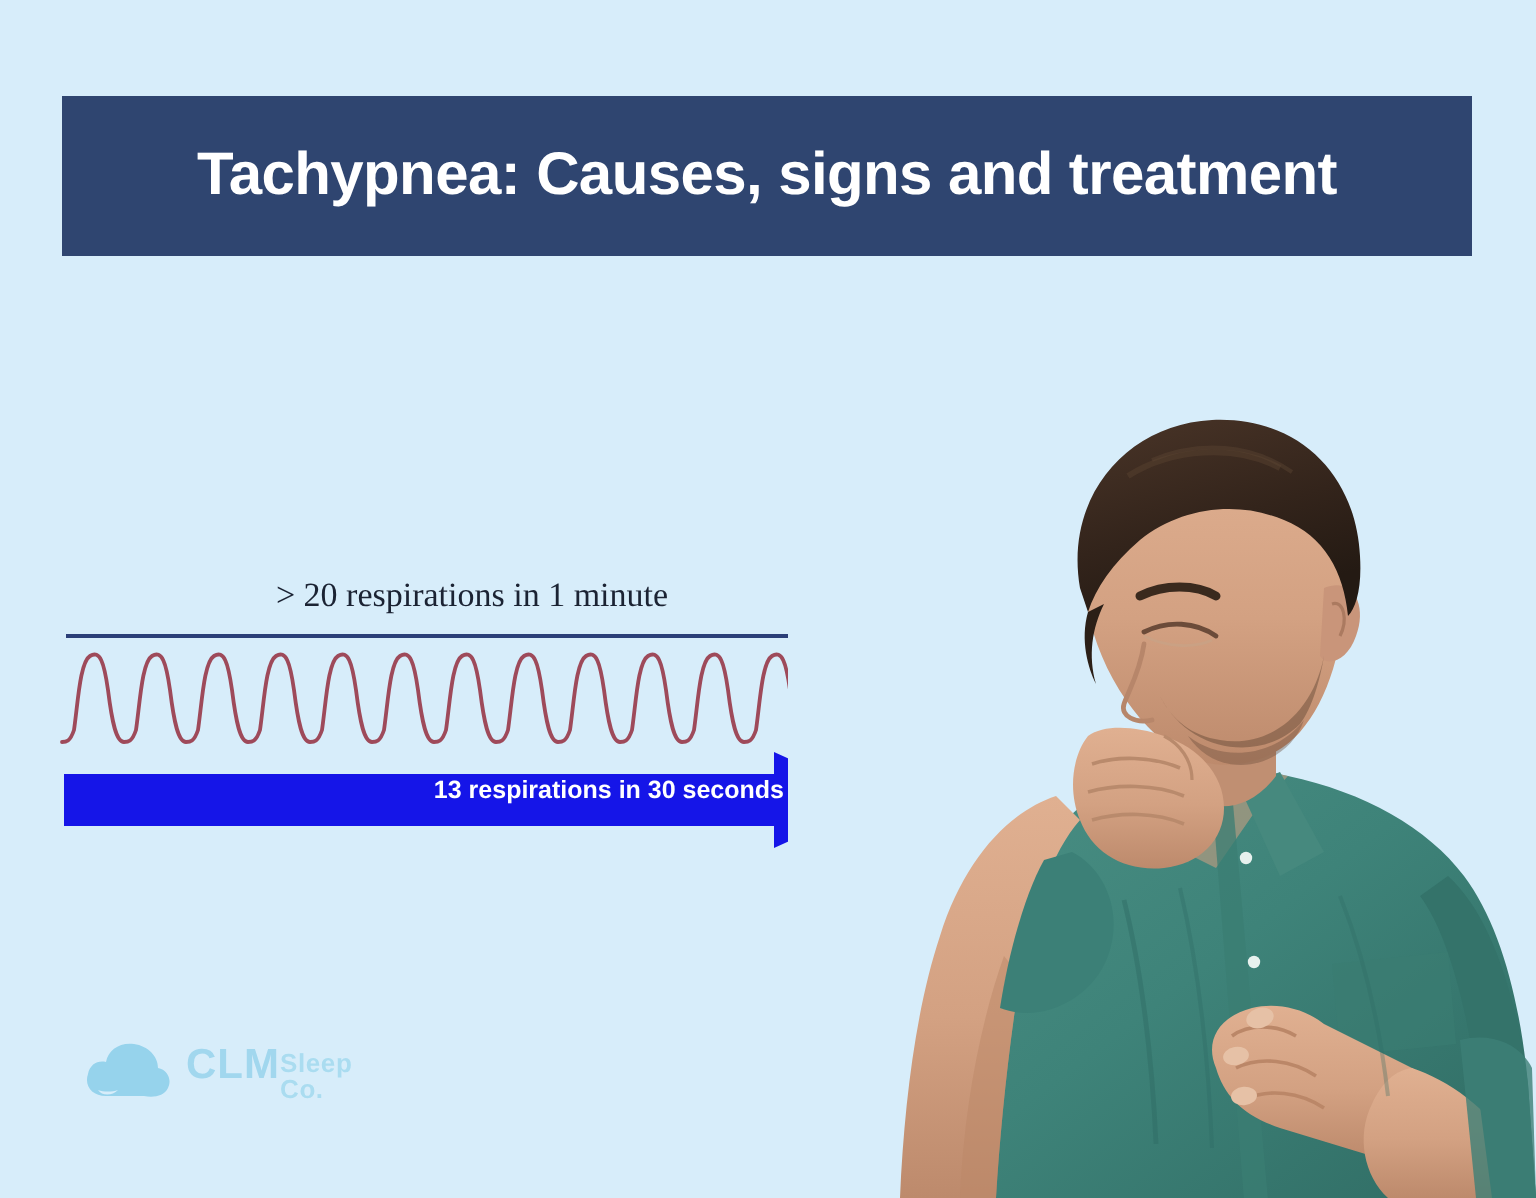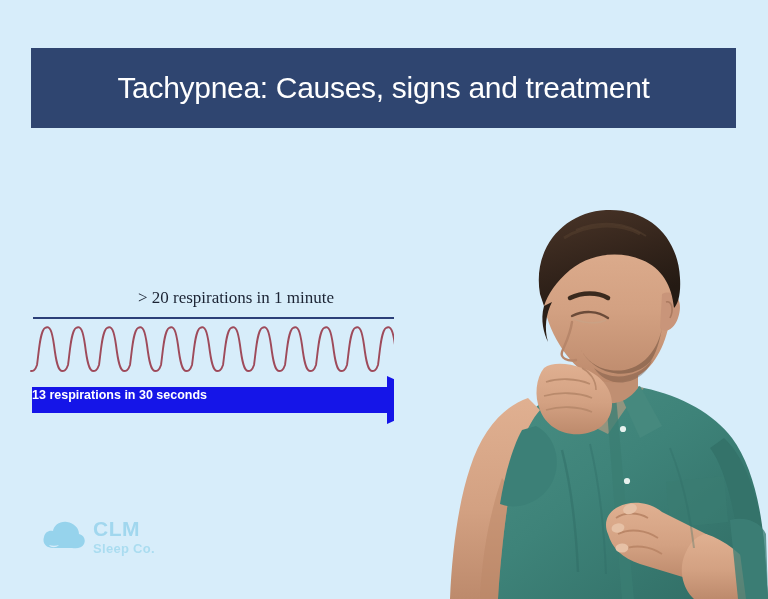--- a/index.html
+++ b/index.html
@@ -29,21 +29,21 @@
     height: 80px;
     background: #2f4570;
     display: flex;
     align-items: center;
     justify-content: center;
   }
   #title-text {
     color: #ffffff;
     font-family: "Liberation Sans", sans-serif;
     font-size: 30px;
-    font-weight: normal;
+    font-weight: bold;
     letter-spacing: -0.3px;
     white-space: nowrap;
   }
 
   
   #resp-diagram {
     position: absolute;
     left: 30px;
     top: 252px;
     width: 412px;
@@ -81,21 +81,21 @@
     left: 2px;
     top: 88px;
     width: 410px;
     height: 48px;
   }
   #arrow-label {
     position: absolute;
     left: 0;
     top: 12px;
     width: 360px;
-    text-align: left;
+    text-align: right;
     font-family: "Liberation Sans", sans-serif;
     font-size: 12.5px;
     font-weight: bold;
     color: #ffffff;
     white-space: nowrap;
     z-index: 3;
     pointer-events: none;
   }
 
   
@@ -117,21 +117,20 @@
     width: 120px;
     height: 44px;
     display: flex;
     align-items: center;
     gap: 7px;
     opacity: 0.95;
   }
   #brand-cloud { flex: 0 0 auto; }
   #brand-words {
     display: flex;
-    flex-direction: column;
     line-height: 1;
   }
   #brand-name {
     font-family: "Liberation Sans", sans-serif;
     font-size: 21px;
     font-weight: bold;
     color: #9fd6ee;
     letter-spacing: 0.5px;
   }
   #brand-tagline {

